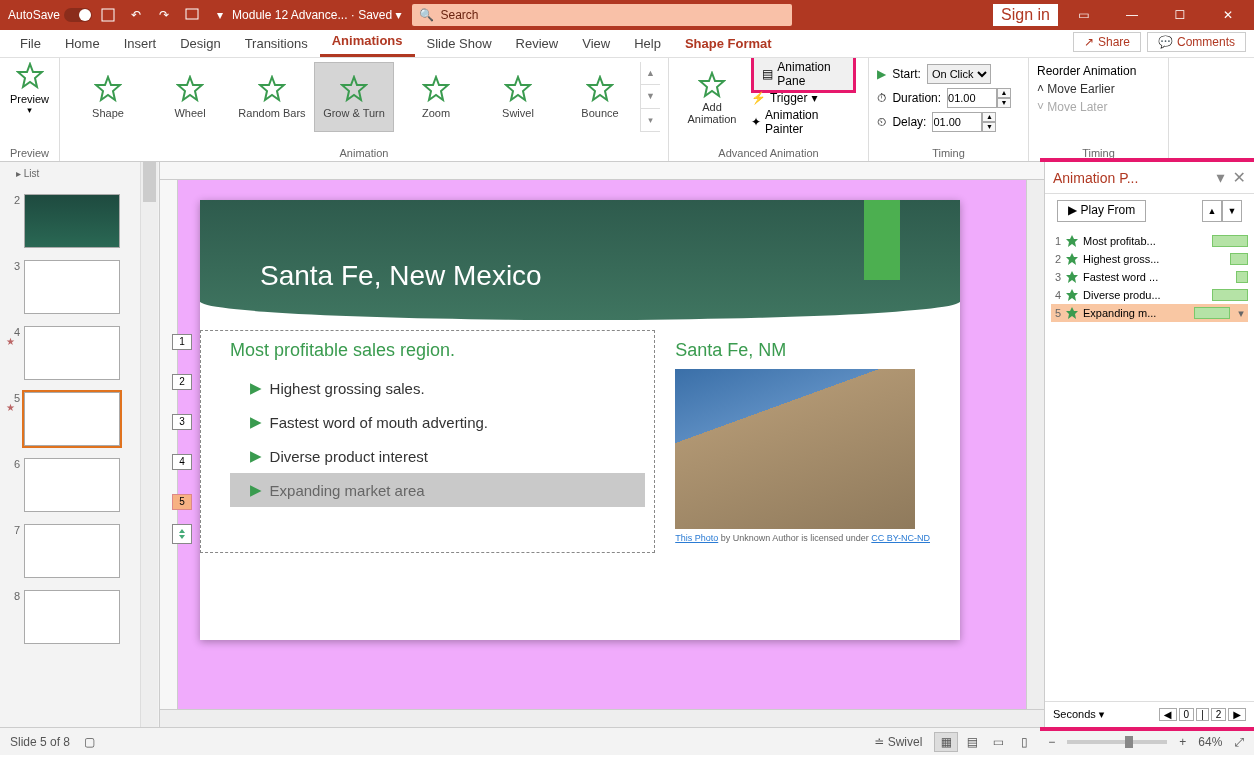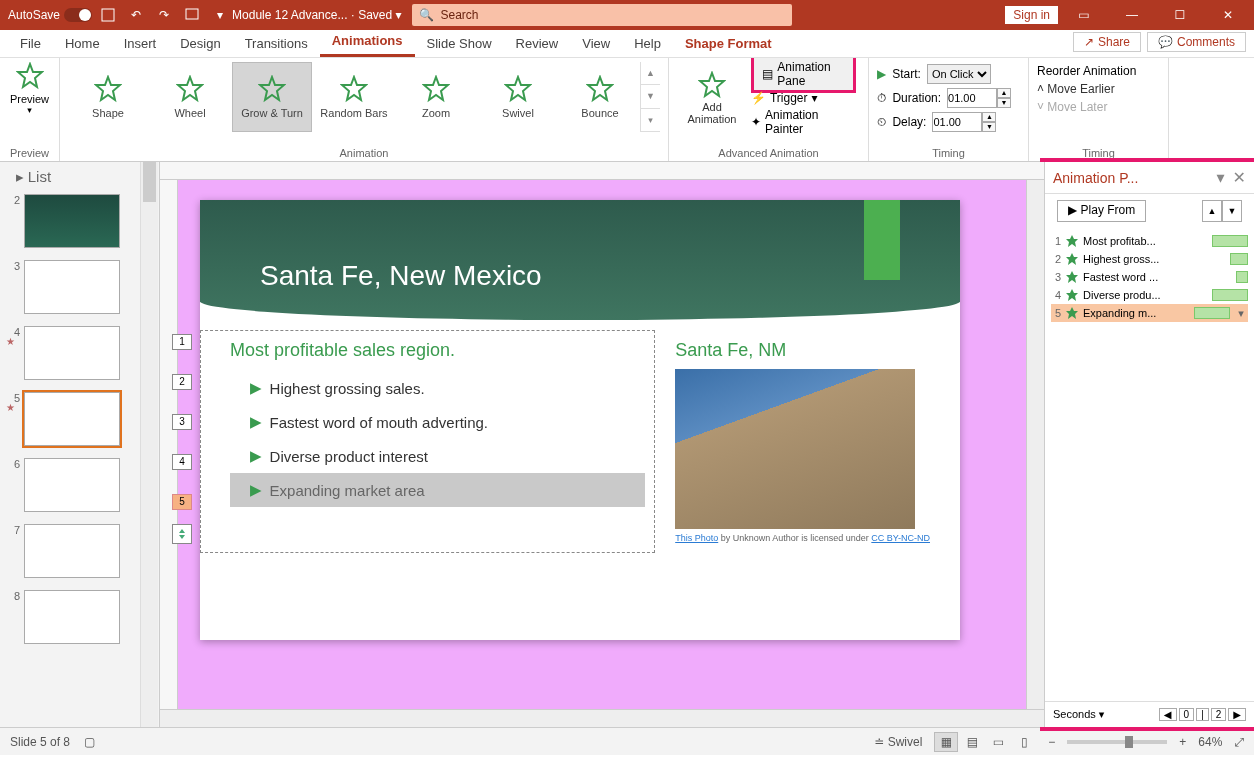--- a/index.html
+++ b/index.html
@@ -9,21 +9,21 @@
 .titlebar { height: 30px; background: #b03822; color: #fff; display: flex; align-items: center; font-size: 12px; }
 .titlebar .left { display: flex; align-items: center; gap: 4px; padding-left: 8px; }
 .titlebar .autosave { display: flex; align-items: center; gap: 4px; }
 .titlebar .toggle { width: 28px; height: 14px; background: #8a2c1b; border-radius: 8px; position: relative; }
 .titlebar .toggle::after { content: ""; position: absolute; right: 1px; top: 1px; width: 12px; height: 12px; background: #fff; border-radius: 50%; }
 .titlebar .qat-btn { width: 24px; height: 24px; display: flex; align-items: center; justify-content: center; cursor: pointer; }
 .titlebar .center { flex: 1; display:flex; align-items:center; gap:10px; }
 .titlebar .doc { white-space: nowrap; }
 .titlebar .searchwrap { background: #f9c1a8; border-radius: 2px; height: 22px; display:flex; align-items:center; padding:0 8px; width: 380px; color:#6a2310; }
 .titlebar .right { display:flex; align-items:center; gap:4px; padding-right:4px; }
-.titlebar .signin { background:#fff; color:#b03822; padding:2px 8px; font-size:12px; }
+.titlebar .signin { background:#fff; color:#b03822; padding:2px 8px; font-size:16px; }
 .titlebar .win-btn { width:44px; height:30px; display:flex; align-items:center; justify-content:center; }
 
 
 .menubar { height: 28px; background: #fff; display: flex; align-items: flex-end; padding: 0 8px; border-bottom: 1px solid #e0e0e0; position: relative; }
 .menubar .tab { padding: 6px 12px; font-size: 13px; color: #444; cursor: pointer; }
 .menubar .tab.active { color: #b03822; border-bottom: 3px solid #b03822; font-weight:600; }
 .menubar .tab.shapefmt { color: #b03822; font-weight:600; }
 .menubar .rightbtns { position:absolute; right:8px; top:2px; display:flex; gap:6px; }
 .menubar .rightbtns .btn { border:1px solid #ccc; padding:2px 10px; font-size:12px; color:#b03822; display:flex; align-items:center; gap:4px;}
 
@@ -47,21 +47,21 @@
 .timing-group .row { display:flex; align-items:center; gap:6px; height:24px; }
 .timing-group select,.timing-group input { font-size:11px; height:20px; border:1px solid #aaa; }
 .spinner { display:flex; align-items:center; }
 .spinner input { width:50px; padding:0 0; }
 .spinner .ud { display:flex; flex-direction:column; }
 .spinner .ud span { width:14px; height:10px; border:1px solid #aaa; font-size:7px; text-align:center; line-height:8px; cursor:pointer; background:#f7f7f7;}
 
 
 .mainarea { display:flex; height: 565px; }
 .thumbpanel { width:160px; background:#f3f3f3; border-right:1px solid #ccc; display:flex; position:relative; }
-.thumbpanel .list-label { position:absolute; top:6px; left:16px; font-size:15px; color:#666; }
+.thumbpanel .list-label { position:absolute; top:6px; left:16px; font-size:10px; color:#666; }
 .thumbs { width:140px; padding-top:28px; overflow:hidden; }
 .thumb-sb { width:18px; background:#eee; border-left:1px solid #ddd; position:relative;}
 .thumb-sb .handle { position:absolute; top:0; left:2px; right:2px; height:40px; background:#ccc;}
 .thumb-row { display:flex; gap:4px; margin:4px 6px 12px 6px; }
 .thumb-num { font-size:11px; color:#666; width:14px; text-align:right; }
 .thumb-star { color:#b66; font-size:10px; line-height:8px; }
 .thumb-img { width:96px; height:54px; background:#fff; border:1px solid #aaa; position:relative; overflow:hidden;}
 .thumb-row.active .thumb-img { outline:2px solid #e0721e; }
 .thumb-green { background:linear-gradient(#1e4a3f,#2a6854); }
 .slide-editor { flex:1; background:#f0abfc; position:relative; display:flex; flex-direction:column; }
@@ -202,31 +202,31 @@
               <polygon class="star" points="14,2 17,10 26,10 19,16 21,25 14,20 7,25 9,16 2,10 11,10"></polygon>
             </svg>
             <span class="anim-name">Shape</span>
           </div>
         <div class="anim-item">
             <svg class="ic-star">
               <polygon class="star" points="14,2 17,10 26,10 19,16 21,25 14,20 7,25 9,16 2,10 11,10"></polygon>
             </svg>
             <span class="anim-name">Wheel</span>
           </div>
+        <div class="anim-item">
+            <svg class="ic-star">
+              <polygon class="star" points="14,2 17,10 26,10 19,16 21,25 14,20 7,25 9,16 2,10 11,10"></polygon>
+            </svg>
+            <span class="anim-name">Random Bars</span>
+          </div>
         <div class="anim-item sel">
             <svg class="ic-star">
               <polygon class="star" points="14,2 17,10 26,10 19,16 21,25 14,20 7,25 9,16 2,10 11,10"></polygon>
             </svg>
             <span class="anim-name">Grow &amp; Turn</span>
-          </div>
-        <div class="anim-item">
-            <svg class="ic-star">
-              <polygon class="star" points="14,2 17,10 26,10 19,16 21,25 14,20 7,25 9,16 2,10 11,10"></polygon>
-            </svg>
-            <span class="anim-name">Random Bars</span>
           </div>
         <div class="anim-item">
             <svg class="ic-star">
               <polygon class="star" points="14,2 17,10 26,10 19,16 21,25 14,20 7,25 9,16 2,10 11,10"></polygon>
             </svg>
             <span class="anim-name">Zoom</span>
           </div>
         <div class="anim-item">
             <svg class="ic-star">
               <polygon class="star" points="14,2 17,10 26,10 19,16 21,25 14,20 7,25 9,16 2,10 11,10"></polygon>

